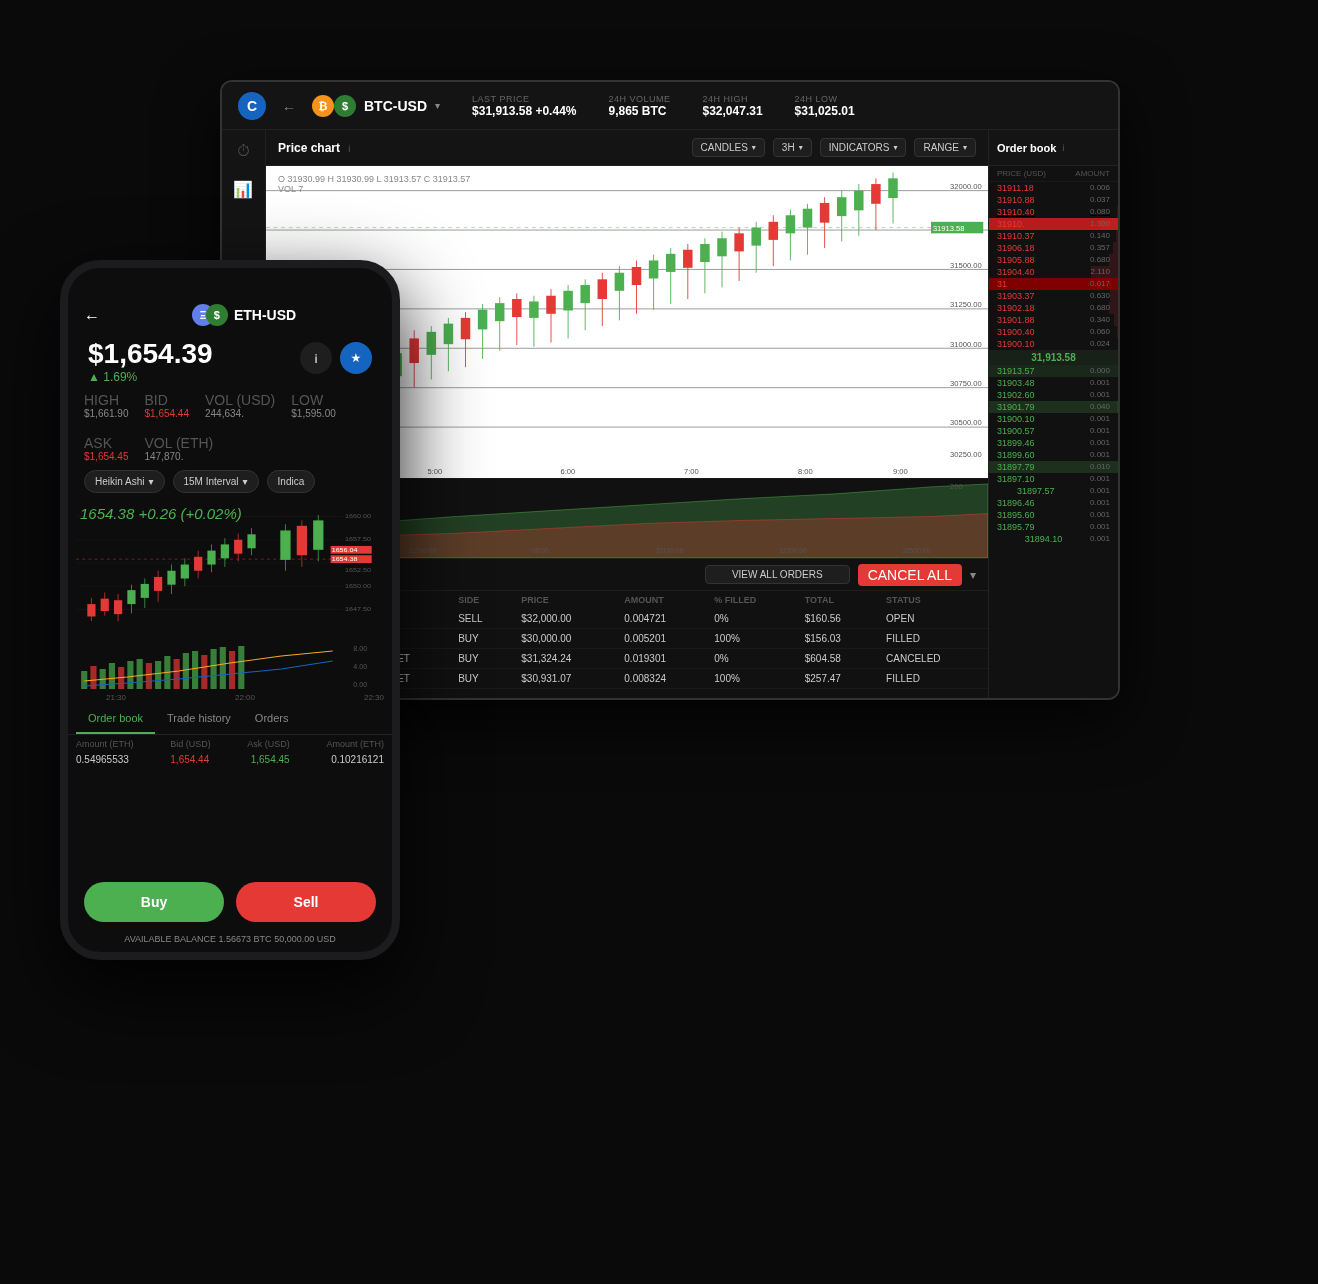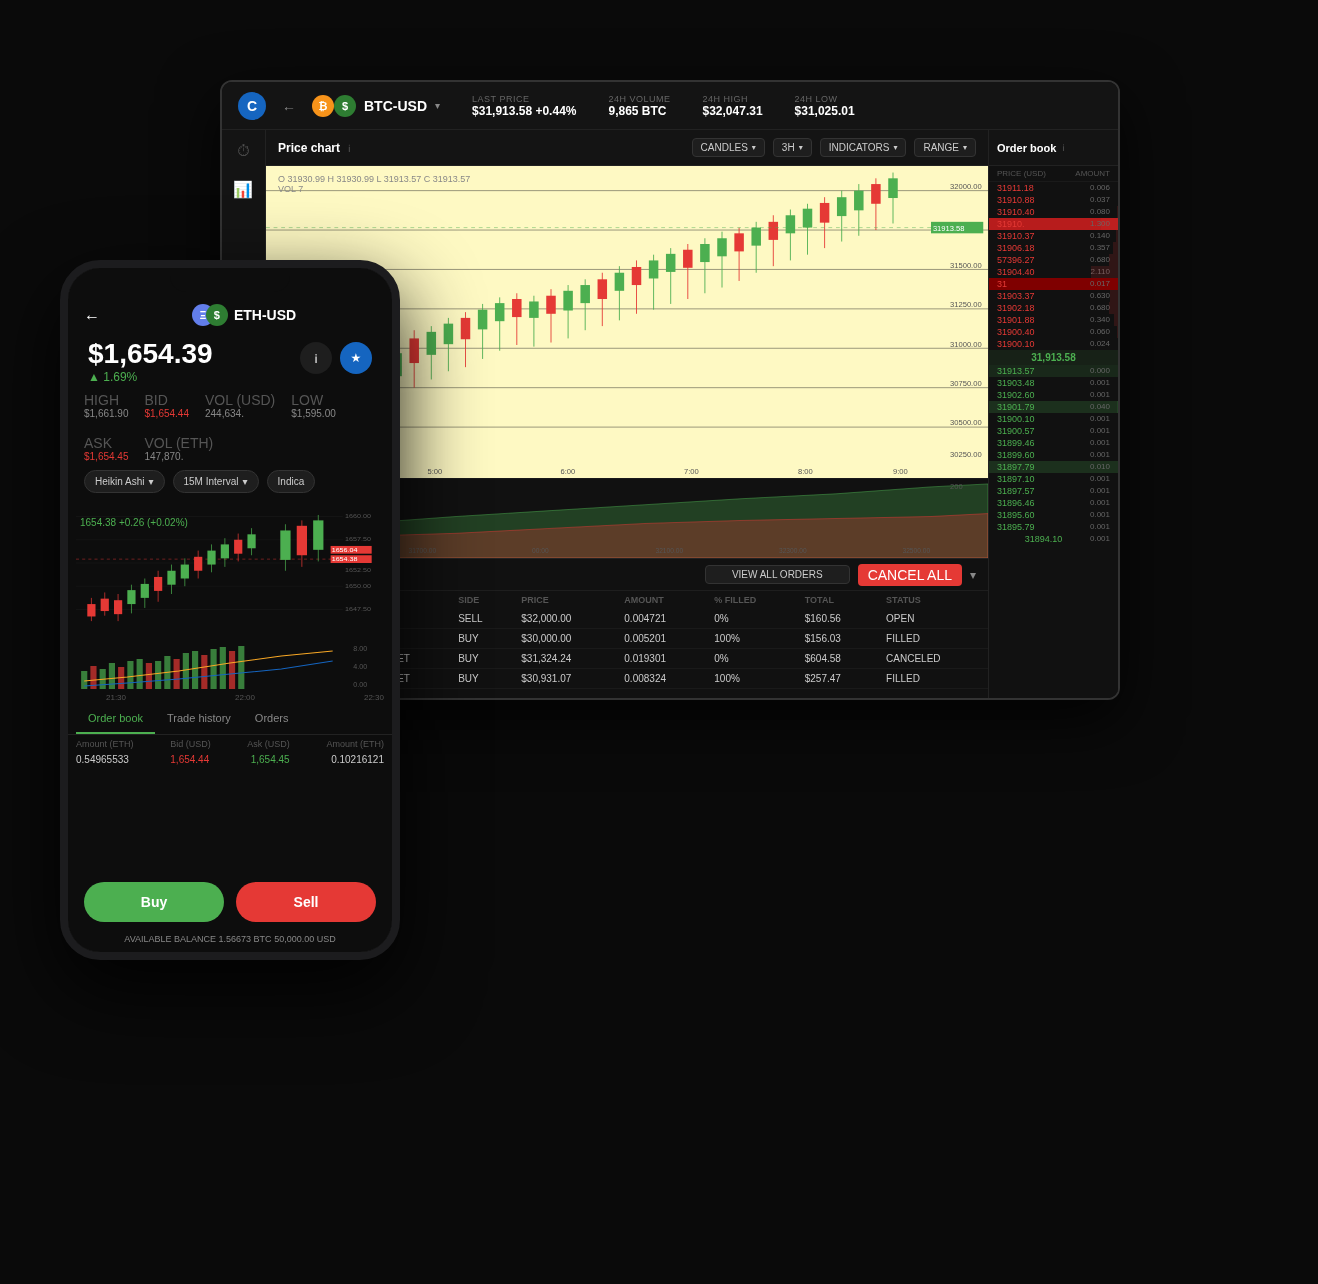--- a/index.html
+++ b/index.html
@@ -201,21 +201,21 @@
       cursor: pointer;
       display: flex;
       align-items: center;
       gap: 4px;
     }
 
     .chart-btn .chevron { font-size: 8px; }
 
     .chart-canvas-area {
       flex: 1;
-      background: #fef9c3;
+      background: #ffffff;
       position: relative;
       overflow: hidden;
     }
 
     .ohlc-info {
       position: absolute;
       top: 8px;
       left: 12px;
       color: #888;
       font-size: 9px;
@@ -534,24 +534,25 @@
     .phone-chart-area {
       flex: 1;
       background: #0d0d0d;
       position: relative;
       overflow: hidden;
       margin: 0 8px;
     }
 
     .phone-ohlc {
       position: absolute;
-      top: 16px;
+      top: 4px;
       left: 4px;
       color: #4CAF50;
-      font-size: 10px;
+      font-size: 15px;
+      font-style: italic;
     }
 
     
     .phone-volume-area {
       height: 50px;
       background: #0d0d0d;
       margin: 0 8px;
       position: relative;
     }
 
@@ -929,42 +930,42 @@
             <div class="ob-row" style="background: transparent;">
       <span class="ob-price ask">31911.18</span>
       <span class="ob-amount">0.006</span>
       <div class="ob-bar ask-bar" style="width:0.06%"></div>
     </div>
             <div class="ob-row" style="background: transparent;">
       <span class="ob-price ask">31910.88</span>
       <span class="ob-amount">0.037</span>
       <div class="ob-bar ask-bar" style="width:0.37%"></div>
     </div>
-            <div class="ob-row" style="background: transparent;">
+            <div class="ob-row" style="background: transparent; text-decoration: underline;">
       <span class="ob-price ask">31910.40</span>
       <span class="ob-amount">0.080</span>
       <div class="ob-bar ask-bar" style="width:0.8%"></div>
     </div>
             <div class="ob-row" style="background: rgb(183, 28, 28);">
       <span class="ob-price ask">31910.</span>
       <span class="ob-amount">1.300</span>
       <div class="ob-bar ask-bar" style="width:13%"></div>
     </div>
             <div class="ob-row" style="background: transparent;">
       <span class="ob-price ask">31910.37</span>
       <span class="ob-amount">0.140</span>
       <div class="ob-bar ask-bar" style="width:1.4000000000000001%"></div>
     </div>
             <div class="ob-row" style="background: transparent;">
       <span class="ob-price ask">31906.18</span>
       <span class="ob-amount">0.357</span>
       <div class="ob-bar ask-bar" style="width:3.57%"></div>
     </div>
             <div class="ob-row" style="background: transparent;">
-      <span class="ob-price ask">57396.27</span>
+      <span class="ob-price ask">31905.88</span>
       <span class="ob-amount">0.680</span>
       <div class="ob-bar ask-bar" style="width:6.800000000000001%"></div>
     </div>
             <div class="ob-row" style="background: transparent;">
       <span class="ob-price ask">31904.40</span>
       <span class="ob-amount">2.110</span>
       <div class="ob-bar ask-bar" style="width:21.099999999999998%"></div>
     </div>
             <div class="ob-row" style="background: rgb(127, 0, 0);">
       <span class="ob-price ask">31</span>
@@ -1042,21 +1043,21 @@
             <div class="ob-row" style="background: rgba(76, 175, 80, 0.2);">
       <span class="ob-price bid">31897.79</span>
       <span class="ob-amount">0.010</span>
       <div class="ob-bar bid-bar" style="width:0.1%"></div>
     </div>
             <div class="ob-row" style="background: transparent;">
       <span class="ob-price bid">31897.10</span>
       <span class="ob-amount">0.001</span>
       <div class="ob-bar bid-bar" style="width:0.01%"></div>
     </div>
-            <div class="ob-row" style="background: transparent;">
+            <div class="ob-row" style="background: transparent; margin-left: 20px;">
       <span class="ob-price bid">31897.57</span>
       <span class="ob-amount">0.001</span>
       <div class="ob-bar bid-bar" style="width:0.01%"></div>
     </div>
             <div class="ob-row" style="background: transparent;">
       <span class="ob-price bid">31896.46</span>
       <span class="ob-amount">0.001</span>
       <div class="ob-bar bid-bar" style="width:0.01%"></div>
     </div>
             <div class="ob-row" style="background: transparent;">

